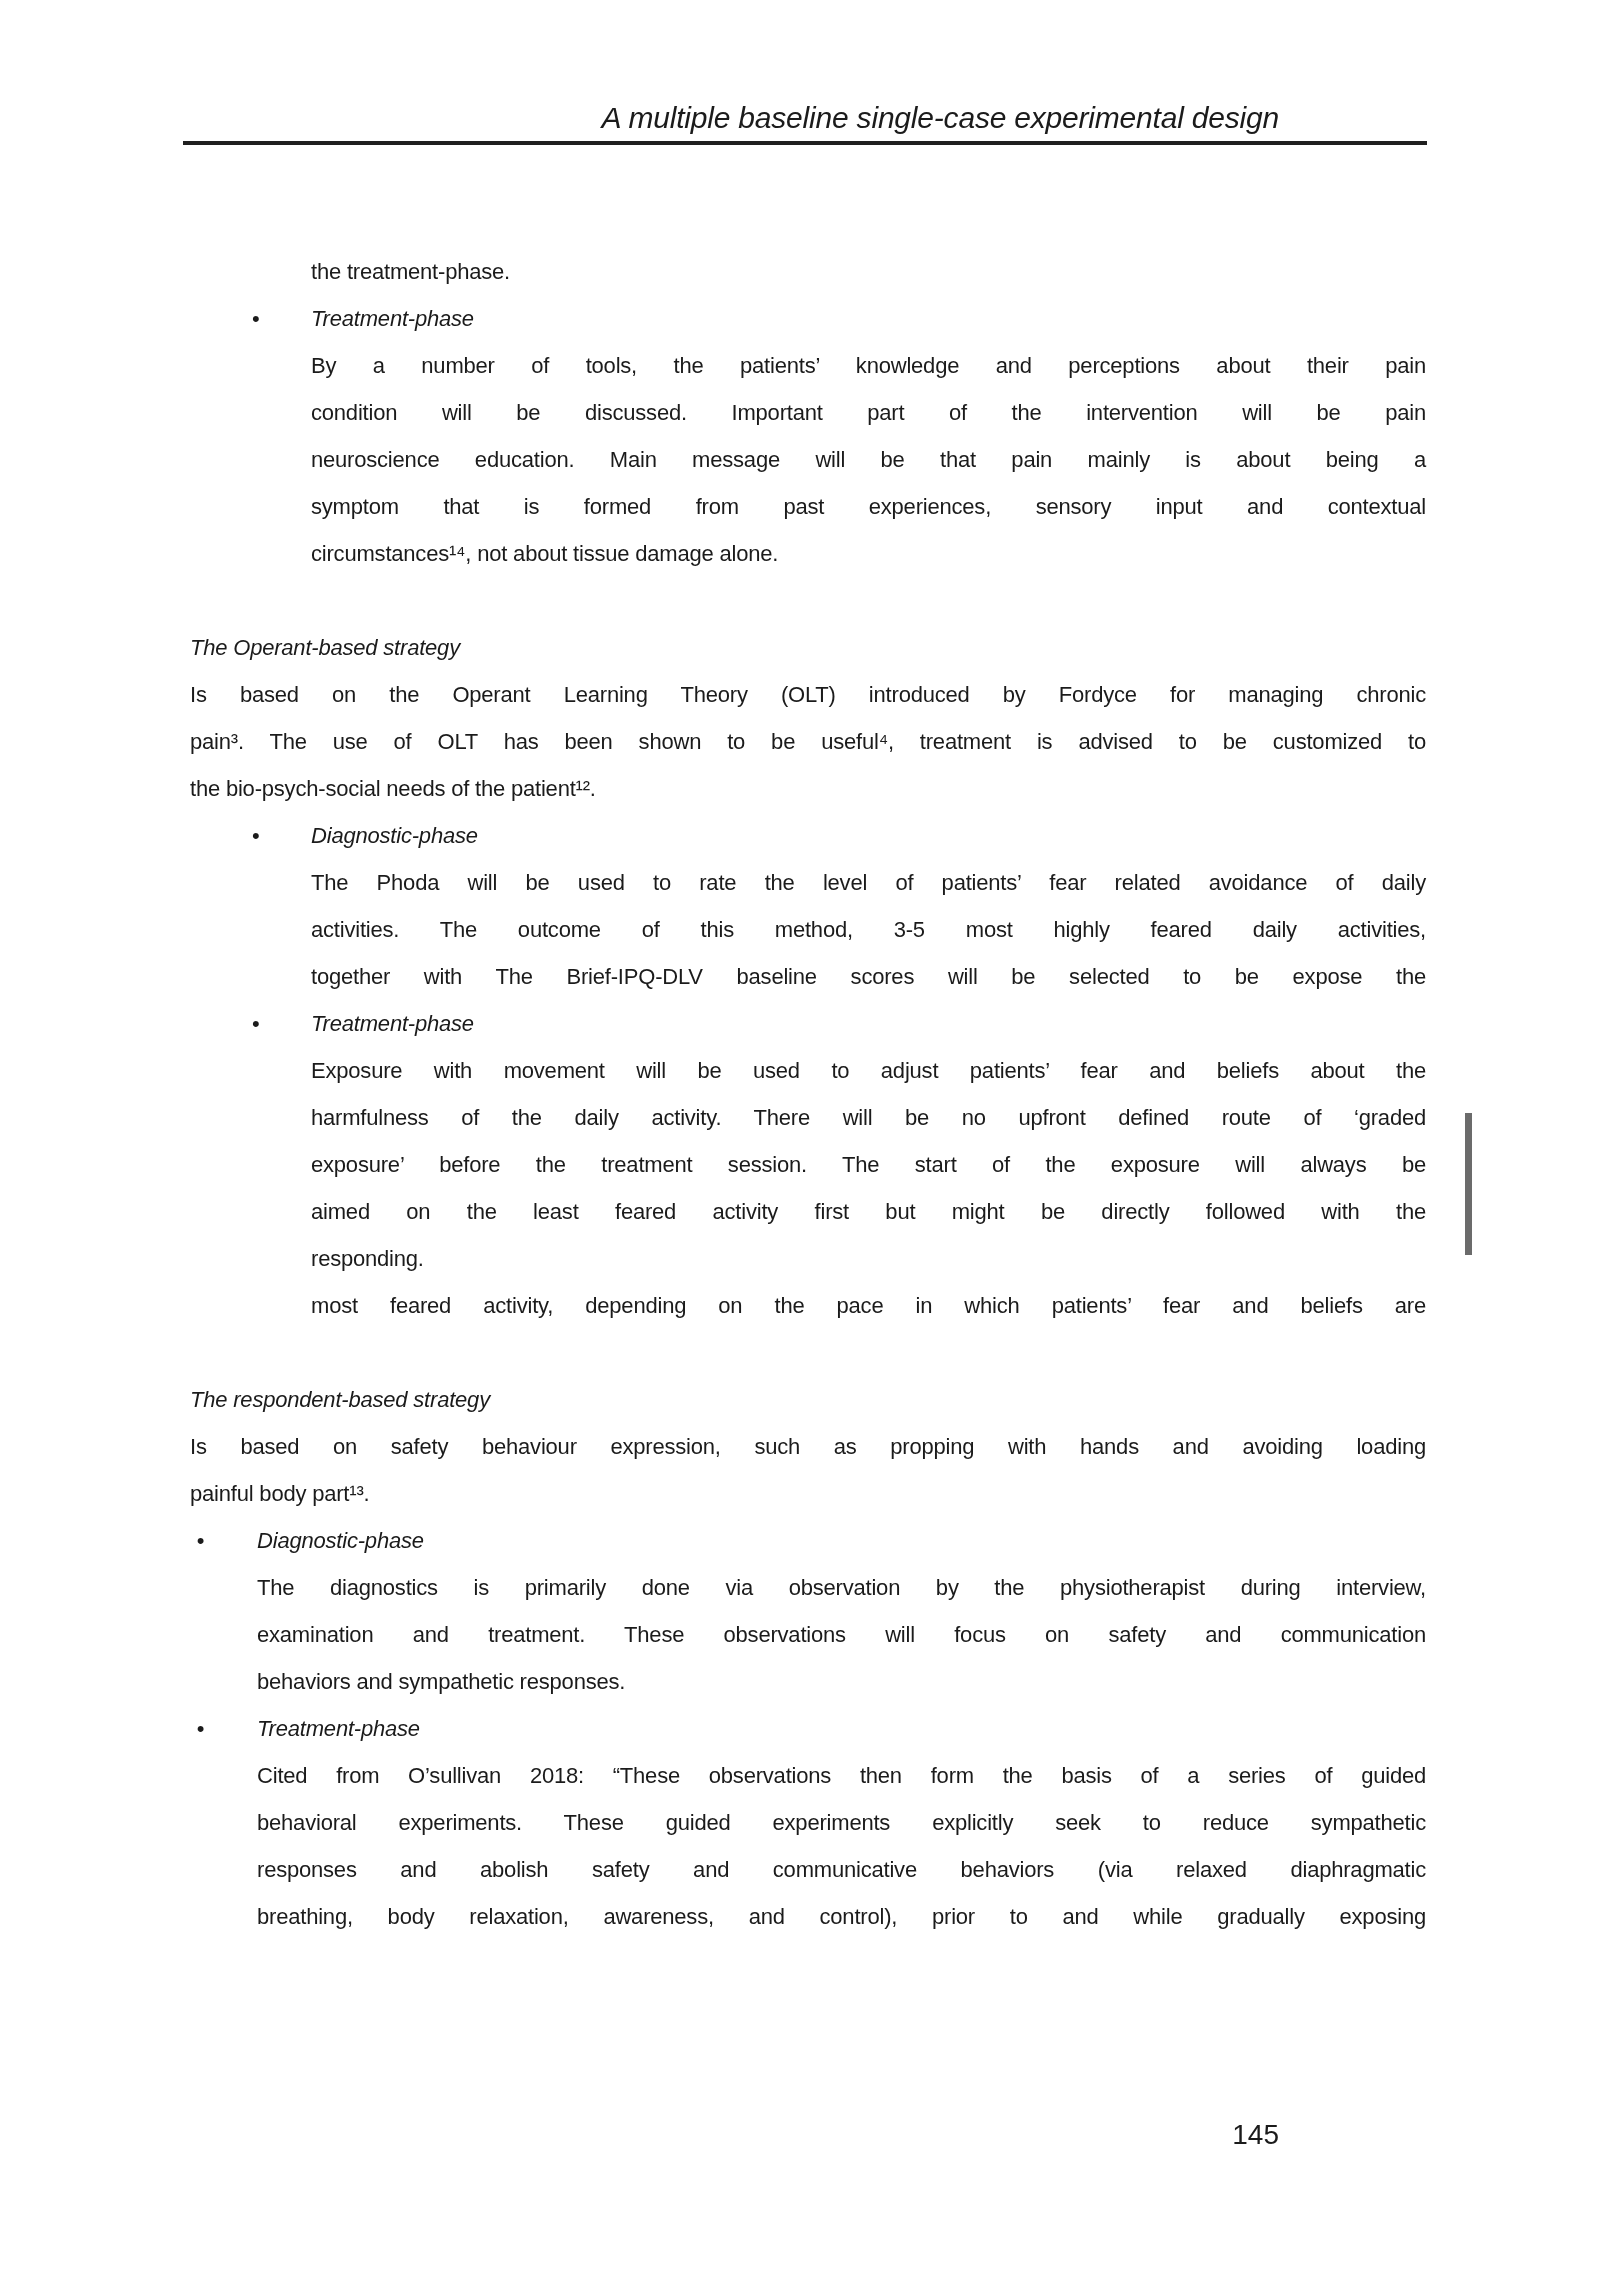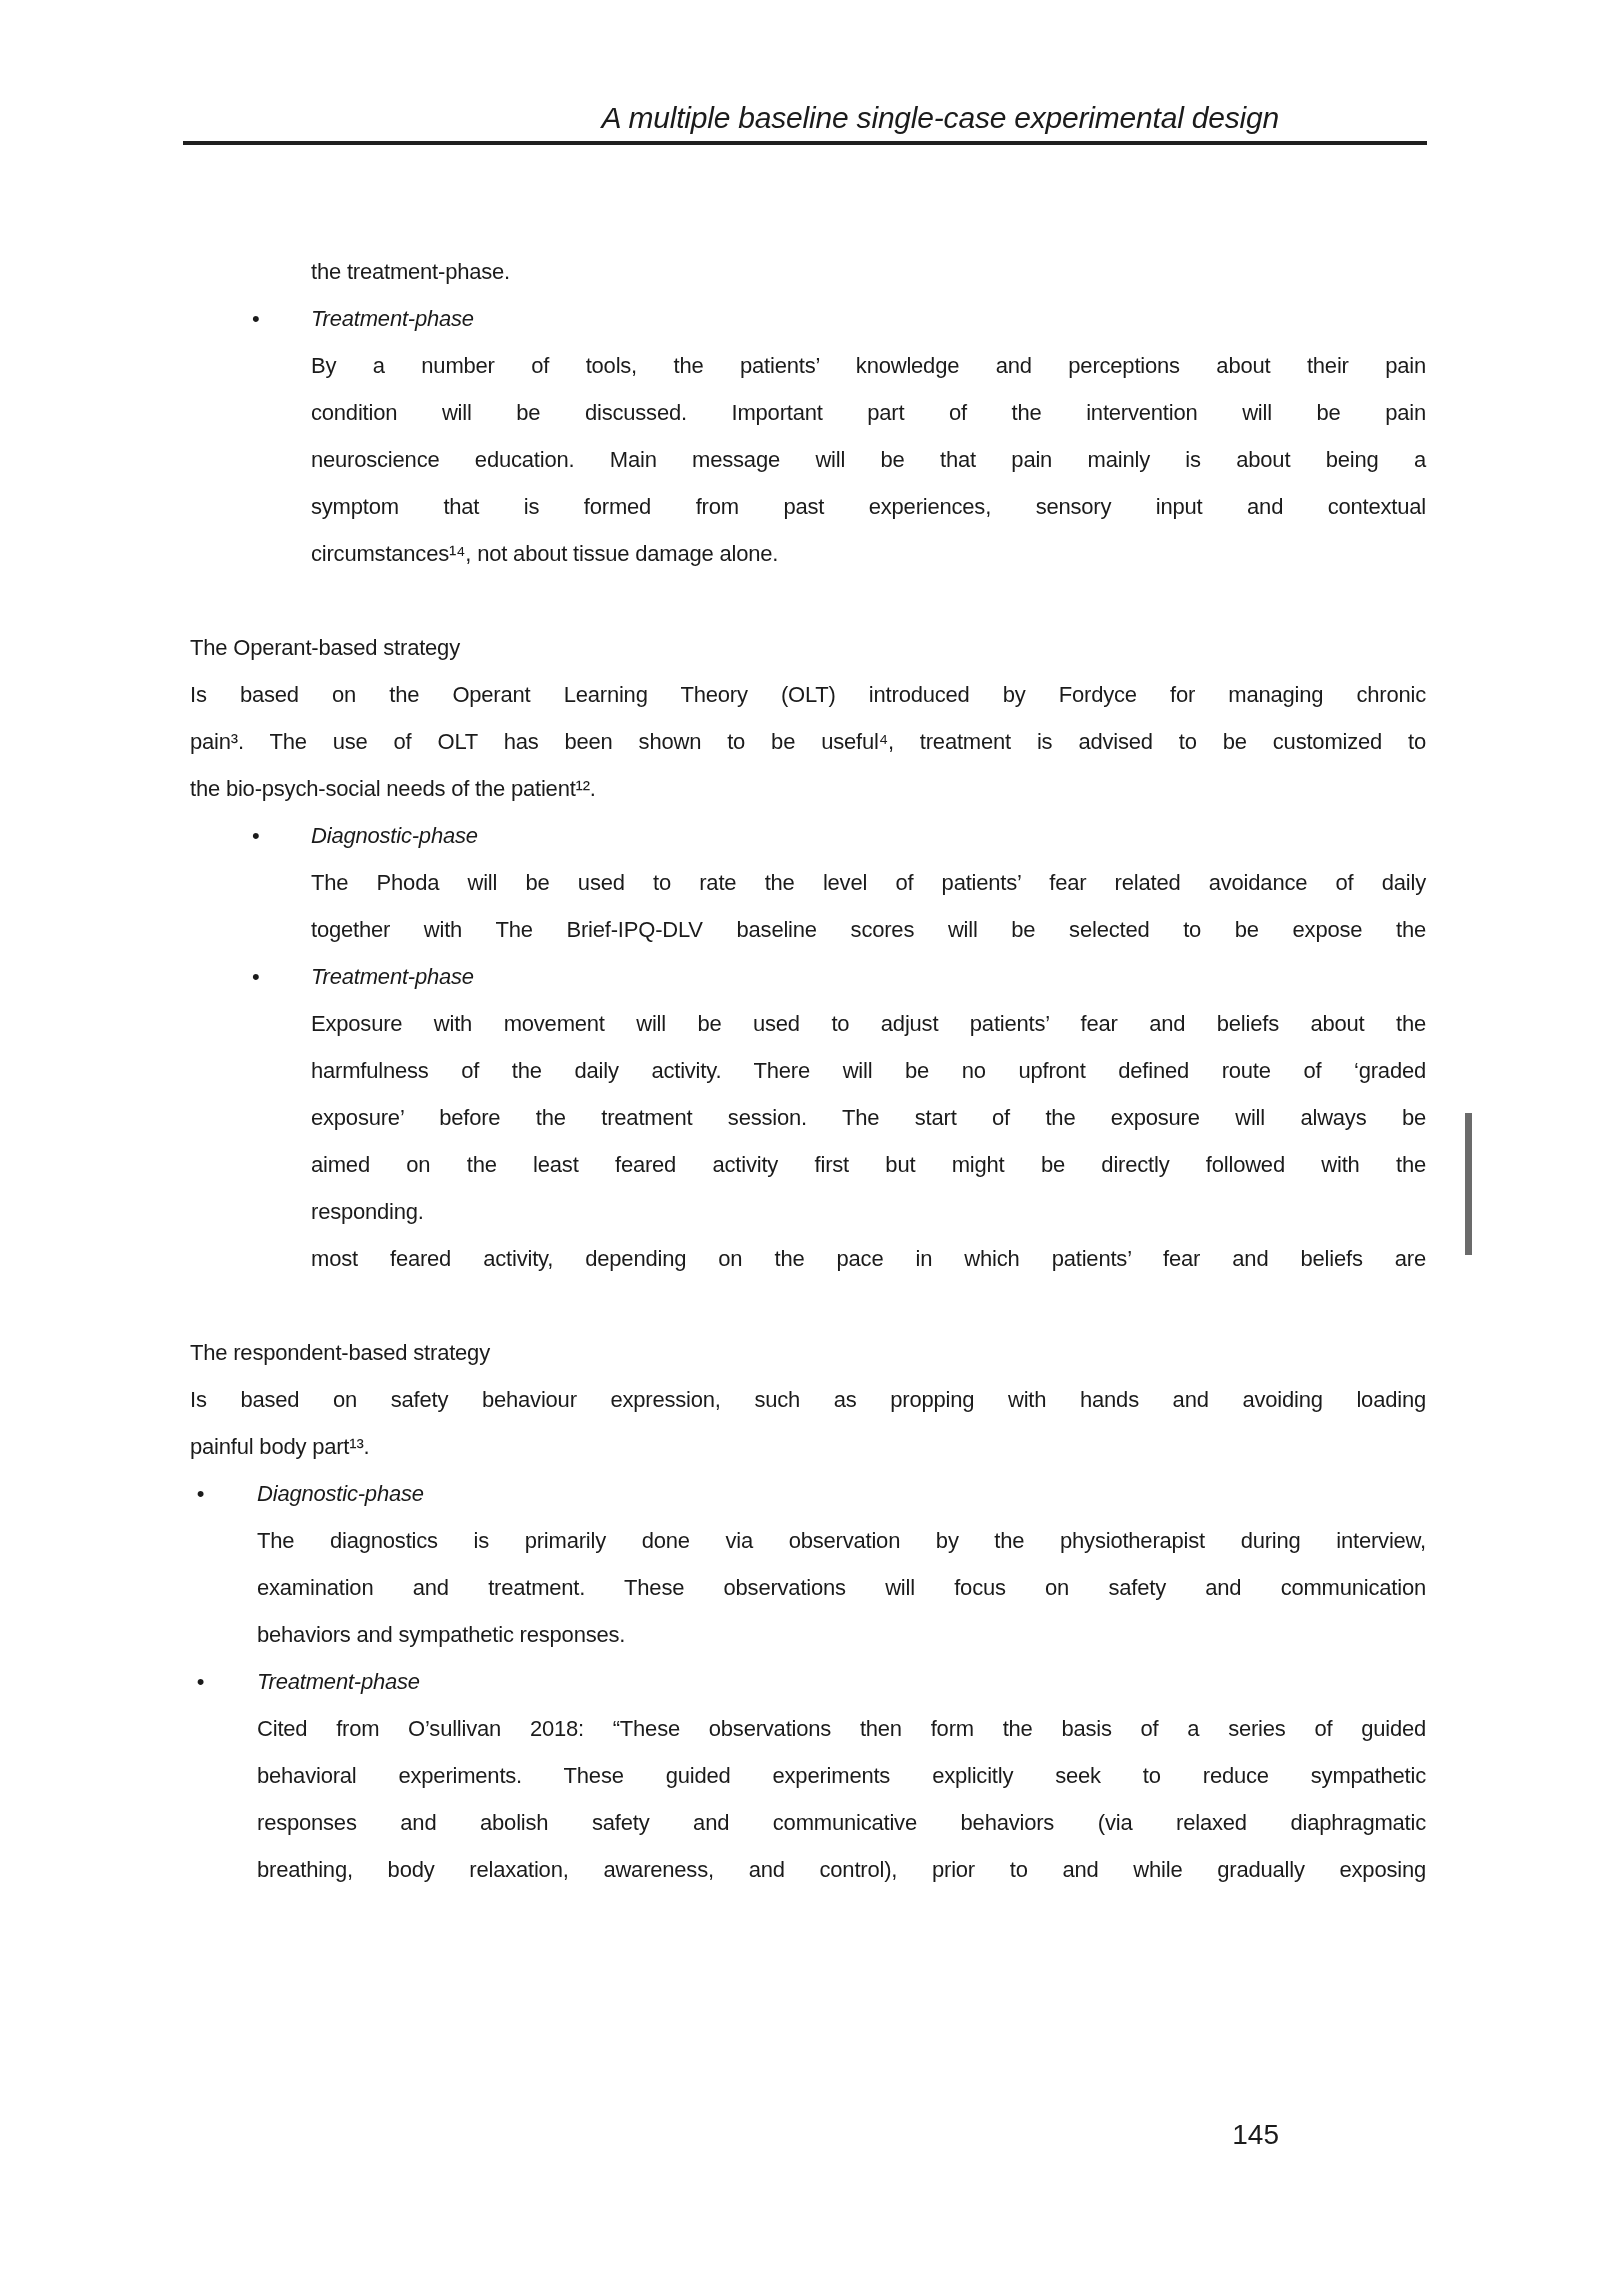--- a/index.html
+++ b/index.html
@@ -40,21 +40,21 @@
   .line{
     line-height:47px;
     height:47px;
     white-space:nowrap;
   }
   .jline{
     text-align:justify;
     text-align-last:justify;
   }
   .lline{ text-align:left; }
-  .heading{ }
+  .heading{ font-style:italic; }
   .spacer{ height:47px; }
   .ind1{ padding-left:67px; }
   .ind2{ padding-left:121px; }
   .bullet{ position:relative; }
   .bullet .marker{
     position:absolute;
     top:0;
     line-height:47px;
   }
   .bullet.ind1 .marker{ left:6.8px; }
@@ -111,20 +111,21 @@
       <div class="spacer"></div>
       <div class="line heading lline">The Operant-based strategy</div>
       <div class="para">
         <div class="line jline">Is based on the Operant Learning Theory (OLT) introduced by Fordyce for managing chronic</div>
         <div class="line jline">pain³. The use of OLT has been shown to be useful⁴, treatment is advised to be customized to</div>
         <div class="line lline">the bio-psych-social needs of the patient¹².</div>
       </div>
       <div class="line bullet ind2 lline"><span class="marker">•</span><span class="label">Diagnostic-phase</span></div>
       <div class="para ind2">
         <div class="line jline">The Phoda will be used to rate the level of patients’ fear related avoidance of daily</div>
+        <div class="line jline">activities. The outcome of this method, 3-5 most highly feared daily activities,</div>
         <div class="line jline">together with The Brief-IPQ-DLV baseline scores will be selected to be expose the</div>
       </div>
       <div class="line bullet ind2 lline"><span class="marker">•</span><span class="label">Treatment-phase</span></div>
       <div class="para ind2">
         <div class="line jline">Exposure with movement will be used to adjust patients’ fear and beliefs about the</div>
         <div class="line jline">harmfulness of the daily activity. There will be no upfront defined route of ‘graded</div>
         <div class="line jline">exposure’ before the treatment session. The start of the exposure will always be</div>
         <div class="line jline">aimed on the least feared activity first but might be directly followed with the</div>
         <div class="line lline">responding.</div>
         <div class="line jline">most feared activity, depending on the pace in which patients’ fear and beliefs are</div>

